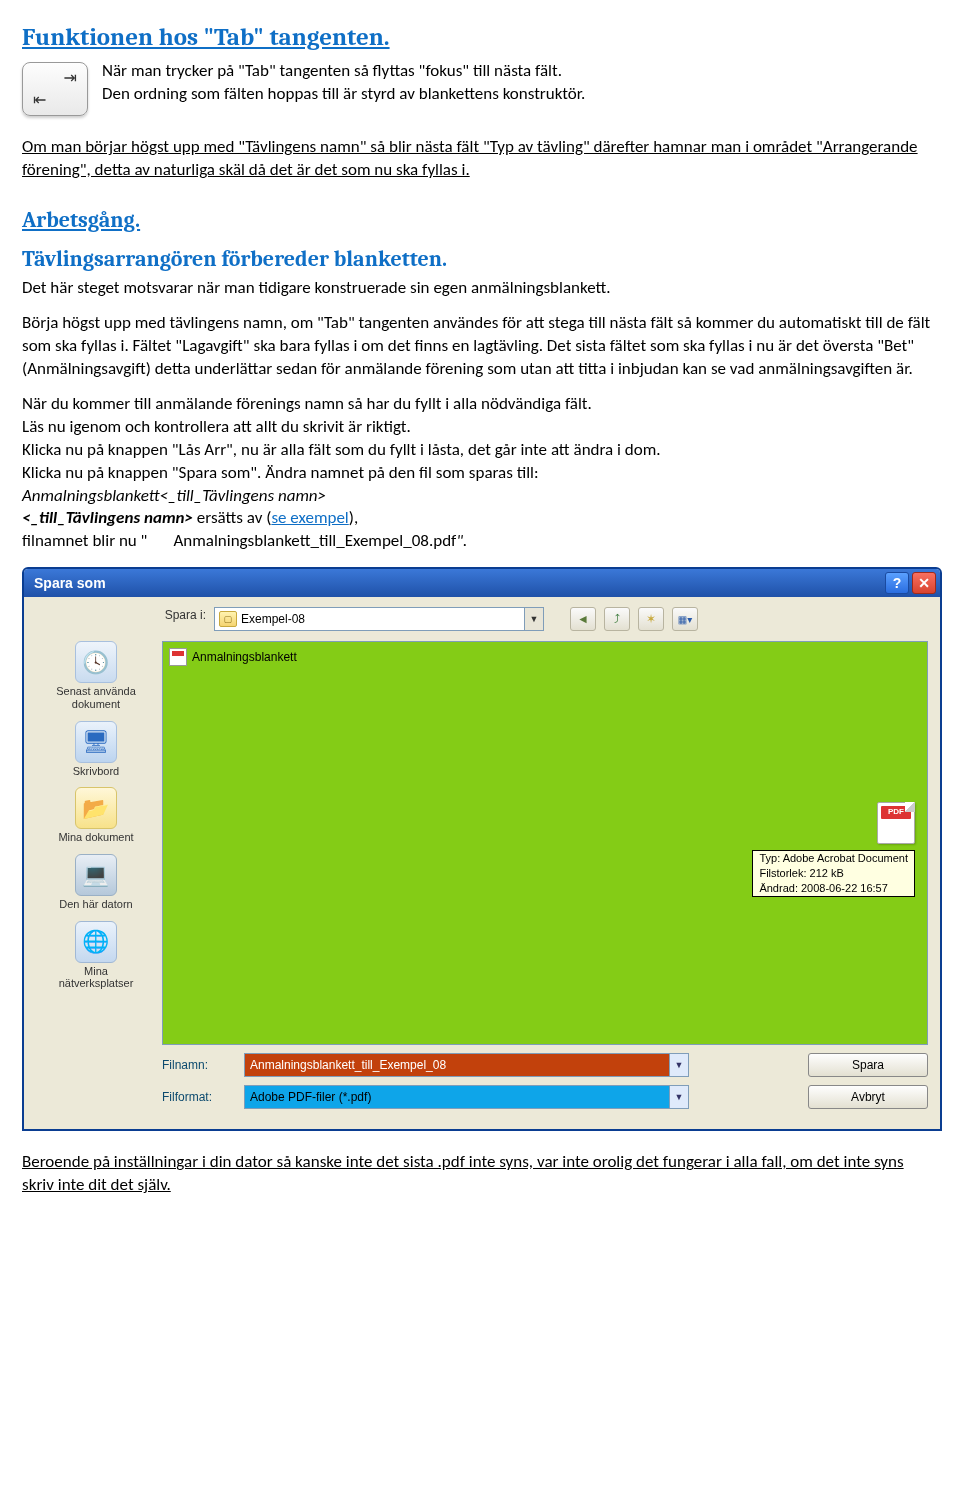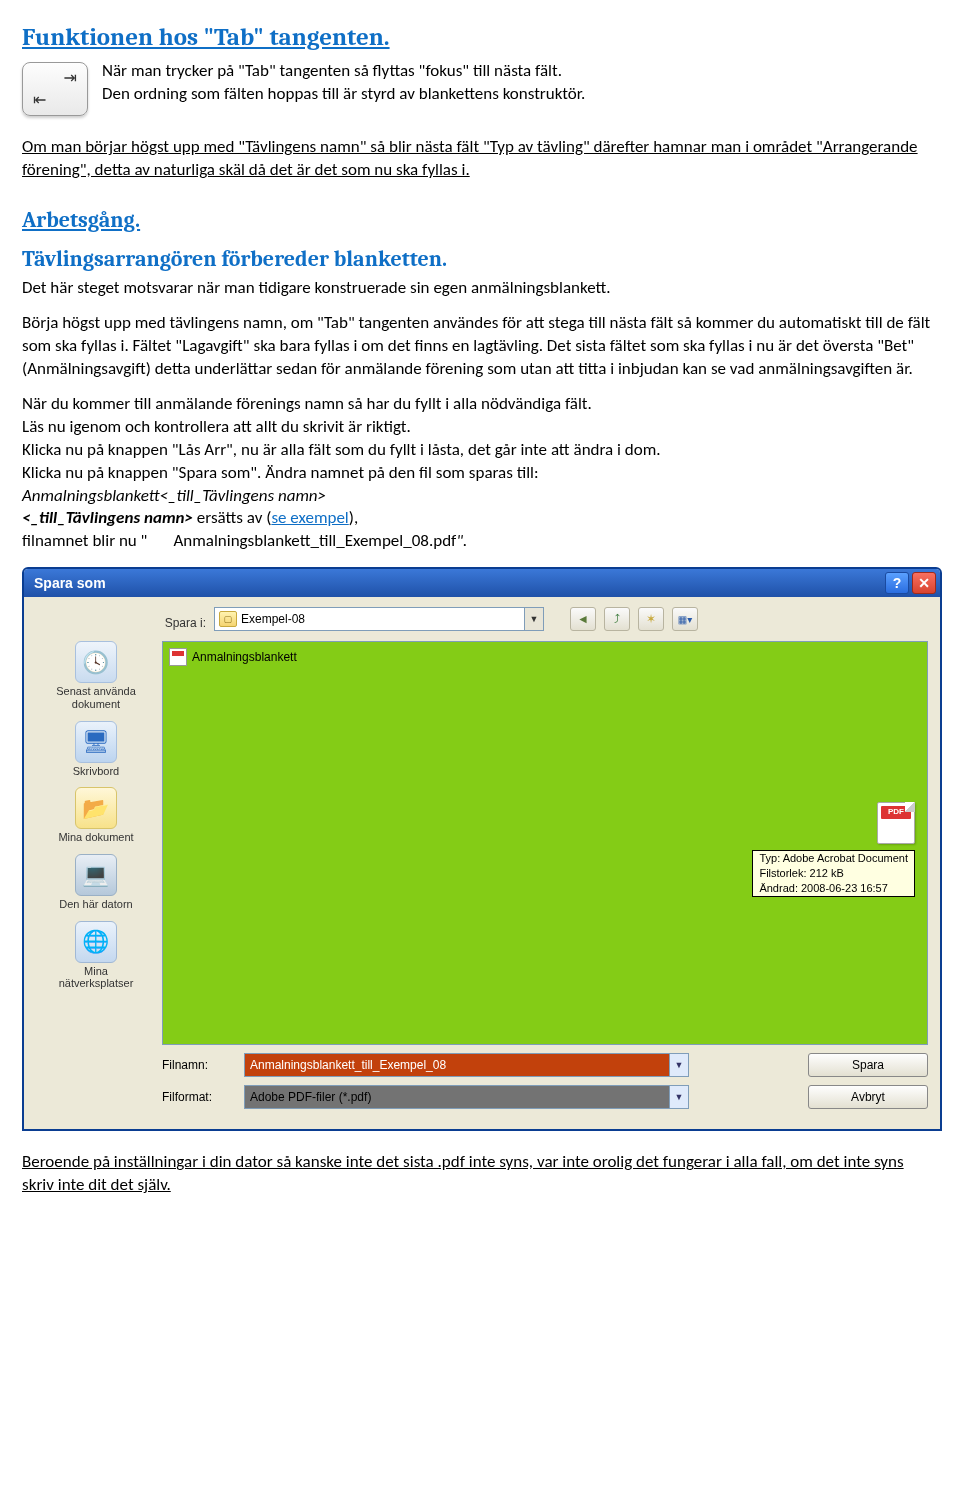--- a/index.html
+++ b/index.html
@@ -72,21 +72,21 @@
   .dlg-title-btns { display:flex; gap:3px; }
   .dlg-title-btn {
     width:22px; height:20px; border-radius:3px;
     display:flex; align-items:center; justify-content:center;
     font-weight:bold; font-size:14px; color:#fff;
   }
   .help-btn { background: linear-gradient(#5aa0ff,#2a6de0); border:1px solid #1a4aa0;}
   .close-btn { background: linear-gradient(#f97060,#d8432f); border:1px solid #a02a1a;}
 
   .dlg-body { padding:10px 12px 12px 12px; }
-  .top-row { display:flex; align-items:flex-end; gap:8px; margin-bottom:10px;}
+  .top-row { display:flex; align-items:flex-start; gap:8px; margin-bottom:10px;}
   .top-label { width:60px; text-align:right; color:#333; margin-left:110px;}
   .folder-sel {
     flex:0 0 320px; height:22px; background:#fff;
     border:1px solid #7f9db9; display:flex; align-items:center; padding:0 4px;
     position:relative;
   }
   .folder-sel .dd { position:absolute; right:0; top:0; bottom:0; width:18px;
     background:#e8e5d7; border-left:1px solid #7f9db9;
     display:flex;align-items:center;justify-content:center; font-size:9px; color:#333;}
   .folder-chip { display:flex; align-items:center; gap:4px; }
@@ -149,30 +149,30 @@
     background:#d33;color:#fff;font-size:8px;text-align:center;padding:1px 0;font-weight:bold;border-radius:1px;}
   .big-pdf::after{content:"";position:absolute;right:-1px;top:-1px;width:10px;height:10px;
     background:linear-gradient(135deg,#fff 49%,#ccc 50%);}
   .tip-box {
     background:#ffffe1; border:1px solid #000; padding:0 6px;
     font-size:11px; line-height:1.35; white-space:nowrap;
   }
 
   .bottom-rows { margin-left:126px; margin-top:8px;}
   .brow { display:flex; align-items:center; gap:10px; margin-bottom:8px;}
-  .blabel { width:72px; color:#000000;}
+  .blabel { width:72px; color:#0c4a6e;}
   .binput {
     width:420px;height:22px;background:#fff;border:1px solid #7f9db9;
     display:flex;align-items:center;padding:0 18px 0 5px;position:relative;font-size:12px;
   }
   .binput .dd { position:absolute; right:0; top:0; bottom:0; width:18px;
     background:#dfeafb;border-left:1px solid #7f9db9;
     display:flex;align-items:center;justify-content:center;font-size:9px;color:#336;}
   .binput.sel { background:#c2410c; color:#fff;}
-  .binput.plain { background:#737373; color:#000;}
+  .binput.plain { background:#0ea5e9; color:#000;}
   .bbtn {
     width:120px;height:24px;border:1px solid #888;border-radius:3px;
     background:linear-gradient(#fefefe,#e3e0d1);
     font-size:12px; text-align:center;
   }
   .bgap { flex:1; }
 
 </style>
 </head>
 <body>
@@ -263,21 +263,21 @@
         <div class="file-item">
           <div class="pdf-ico"></div>
           <span>Anmalningsblankett</span>
         </div>
 
         <div class="tooltip">
           <div class="big-pdf"></div>
           <div class="tip-box">
             <div>Typ: Adobe Acrobat Document</div>
             <div>Filstorlek: 212 kB</div>
-            <div>Ändrad: 2008-06-23 16:57</div>
+            <div>Ändrad: 2008-06-22 16:57</div>
           </div>
         </div>
       </div>
     </div>
 
     <div class="bottom-rows">
       <div class="brow">
         <div class="blabel">Filnamn:</div>
         <div class="binput sel">
           <span>Anmalningsblankett_till_Exempel_08</span>

